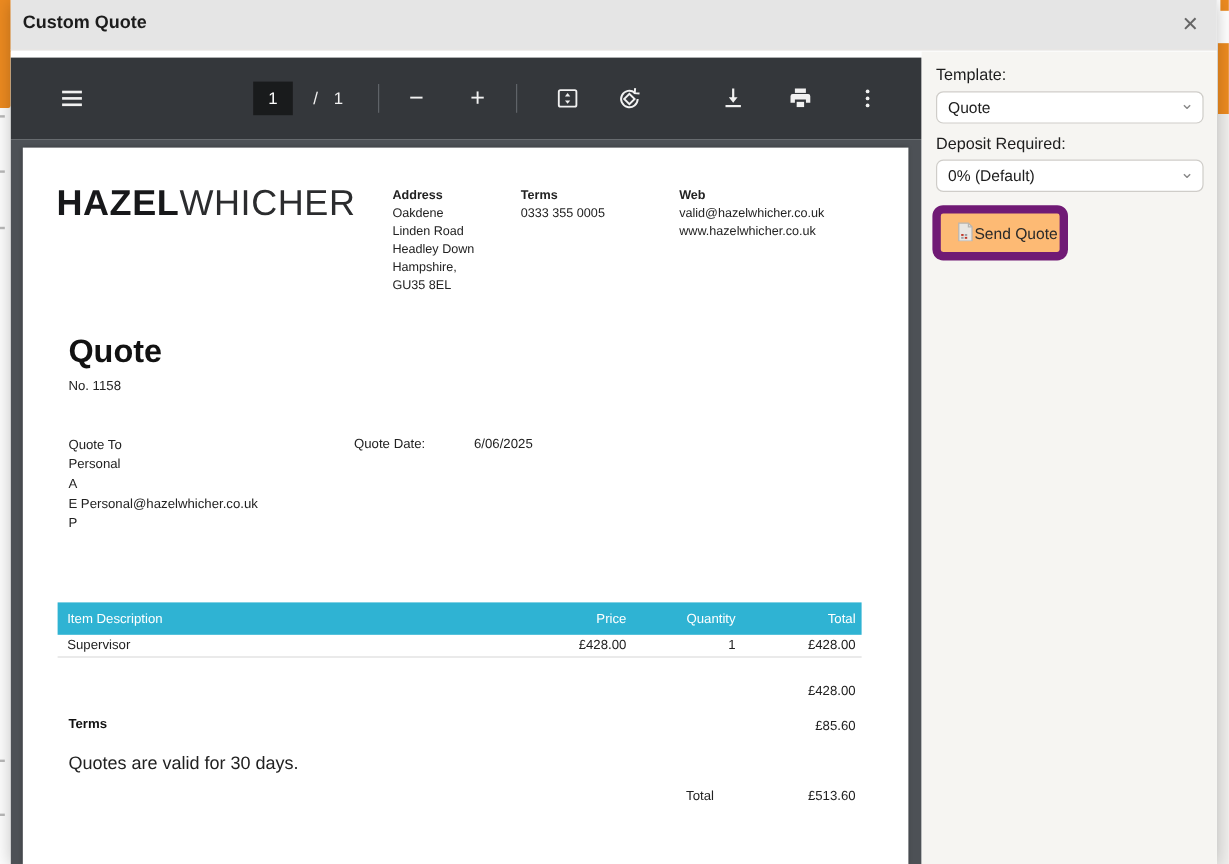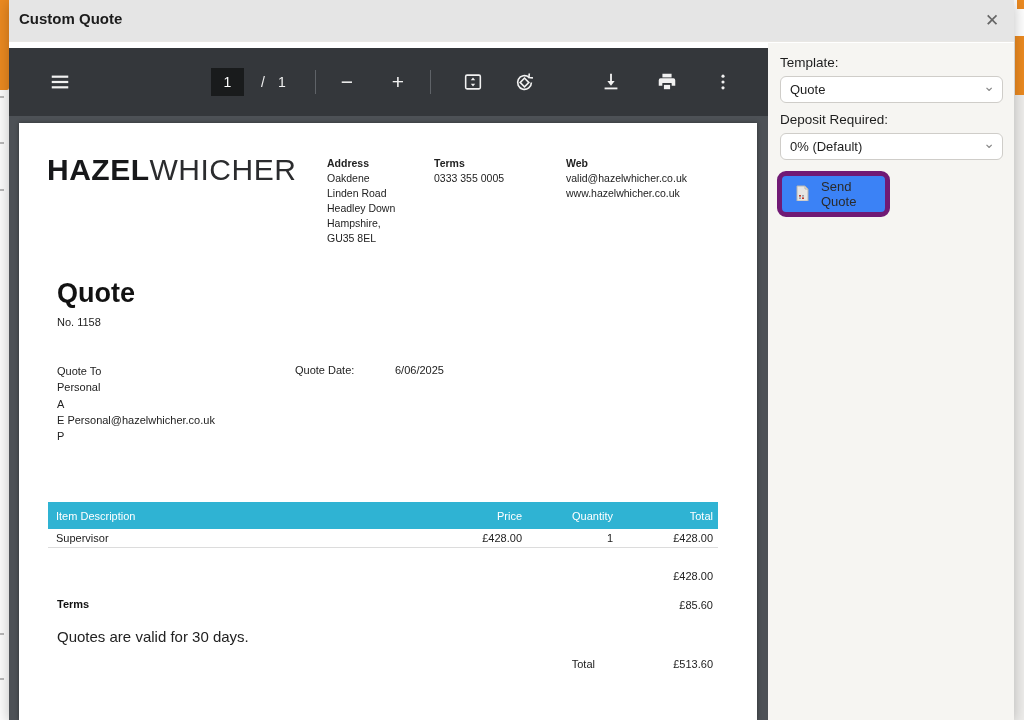--- a/index.html
+++ b/index.html
@@ -80,22 +80,22 @@
   .sidebar { position:relative; flex:1; background:#f6f5f2; }
   .sb-label { position:absolute; left:12px; font-size:13.5px; color:#1d1d1d; }
   .lbl-template { top:12px; }
   .lbl-deposit { top:69px; }
   .sb-select { position:absolute; left:12px; width:223px; height:27px; background:#ffffff;
     border:1px solid #cfcdc9; border-radius:6px; font-size:13px; color:#1d1d1d;
     display:flex; align-items:center; padding-left:9px; cursor:pointer; }
   .sel-template { top:33px; }
   .sel-deposit { top:90px; }
   .sb-select .chev { position:absolute; right:7px; top:1px; color:#8a8a8a; font-size:14px; }
-  .send-btn { position:absolute; left:9px; top:128px; width:113px; height:46px; background:#3b82f6;
-    border:5px solid #701a75; border-radius:9px; display:flex; align-items:center; gap:11px;
+  .send-btn { position:absolute; left:9px; top:128px; width:113px; height:46px; background:#fdba74;
+    border:7px solid #701a75; border-radius:9px; display:flex; align-items:center; 
     padding-left:13px; font-size:13px; color:#2a2a2a; cursor:pointer; }
 </style>
 </head>
 <body>
 
 <div class="underlay-left">
   <div class="orange-tab"></div>
   <div class="frag" style="top:96px"></div>
   <div class="frag" style="top:142px"></div>
   <div class="frag" style="top:189px"></div>

